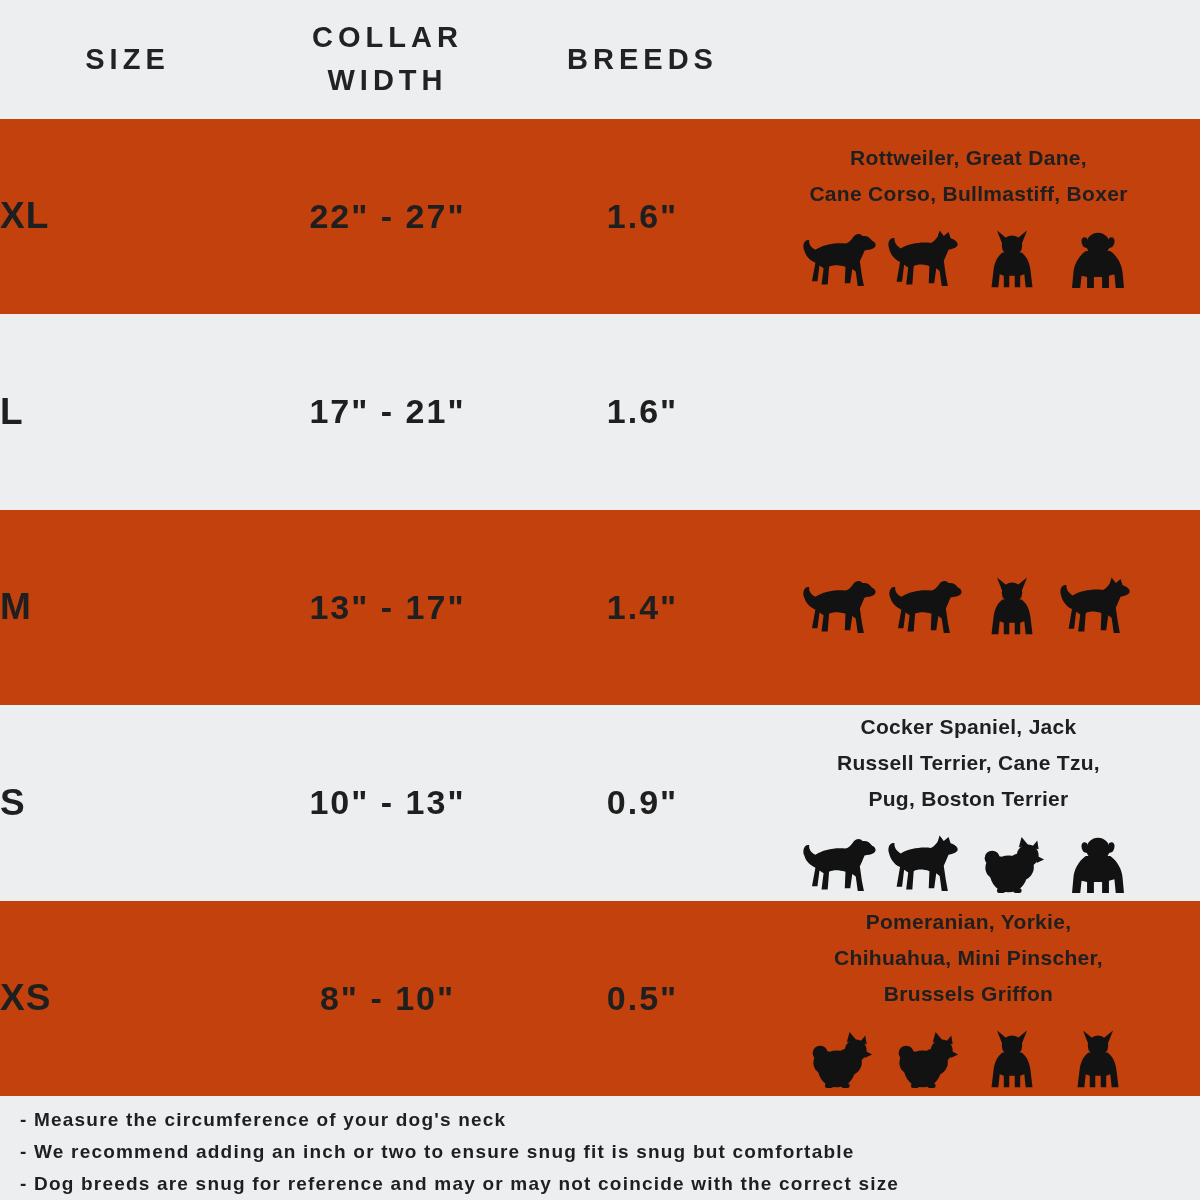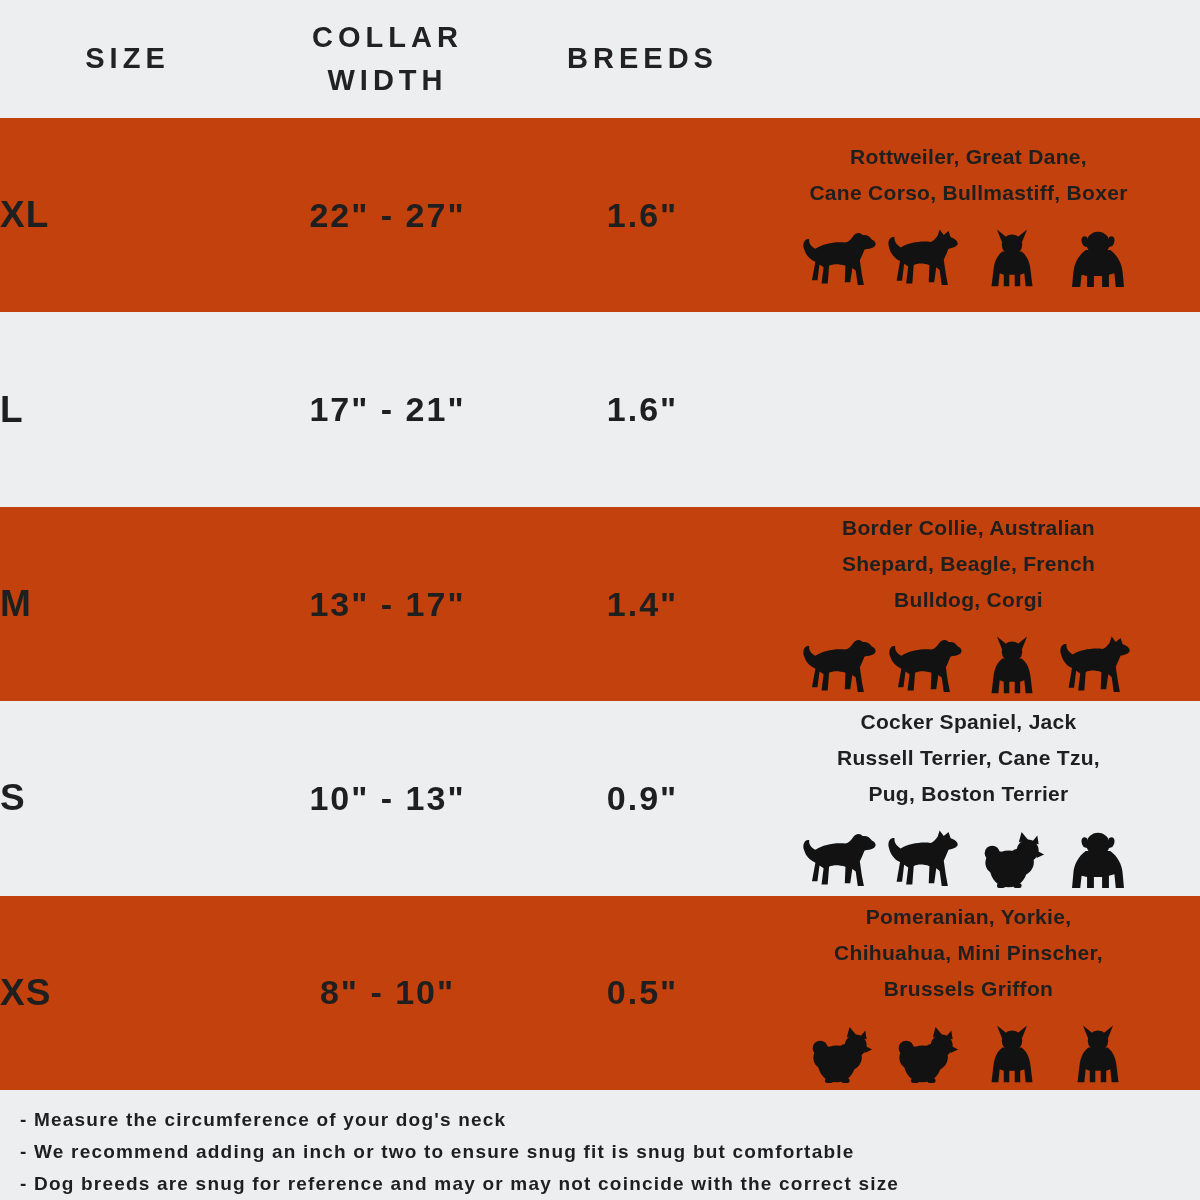--- a/index.html
+++ b/index.html
@@ -74,21 +74,21 @@
     gap: 4px;
   }
   .dog {
     width: 82px;
     height: 64px;
     fill: #121212;
   }
   .notes {
     flex: 1;
     background: #edeef0;
-    padding: 14px 0 0 20px;
+    padding: 8px 0 0 20px;
   }
   .note-line {
     font-weight: bold;
     font-size: 19px;
     line-height: 32px;
     letter-spacing: 1.2px;
     color: #1f1f1f;
   }
   .defs-holder { position: absolute; width: 0; height: 0; overflow: hidden; }
 </style>
@@ -184,23 +184,20 @@
     <div class="size-cell">L</div>
     <div class="neck-cell">17" - 21"</div>
     <div class="width-cell">1.6"</div>
   </div>
 
   <div class="grid-row data-row">
     <div class="size-cell">M</div>
     <div class="neck-cell">13" - 17"</div>
     <div class="width-cell">1.4"</div>
     <div class="breeds-cell">
-      <div class="breeds-text">Border Collie, Australian
-Shepard, Beagle, French
-Bulldog, Corgi</div>
       <div class="dogs-row">
         <svg class="dog">
             <use href="#dog-side-floppy"></use>
           </svg>
         <svg class="dog">
             <use href="#dog-side-floppy"></use>
           </svg>
         <svg class="dog">
             <use href="#dog-front-pointy"></use>
           </svg>

